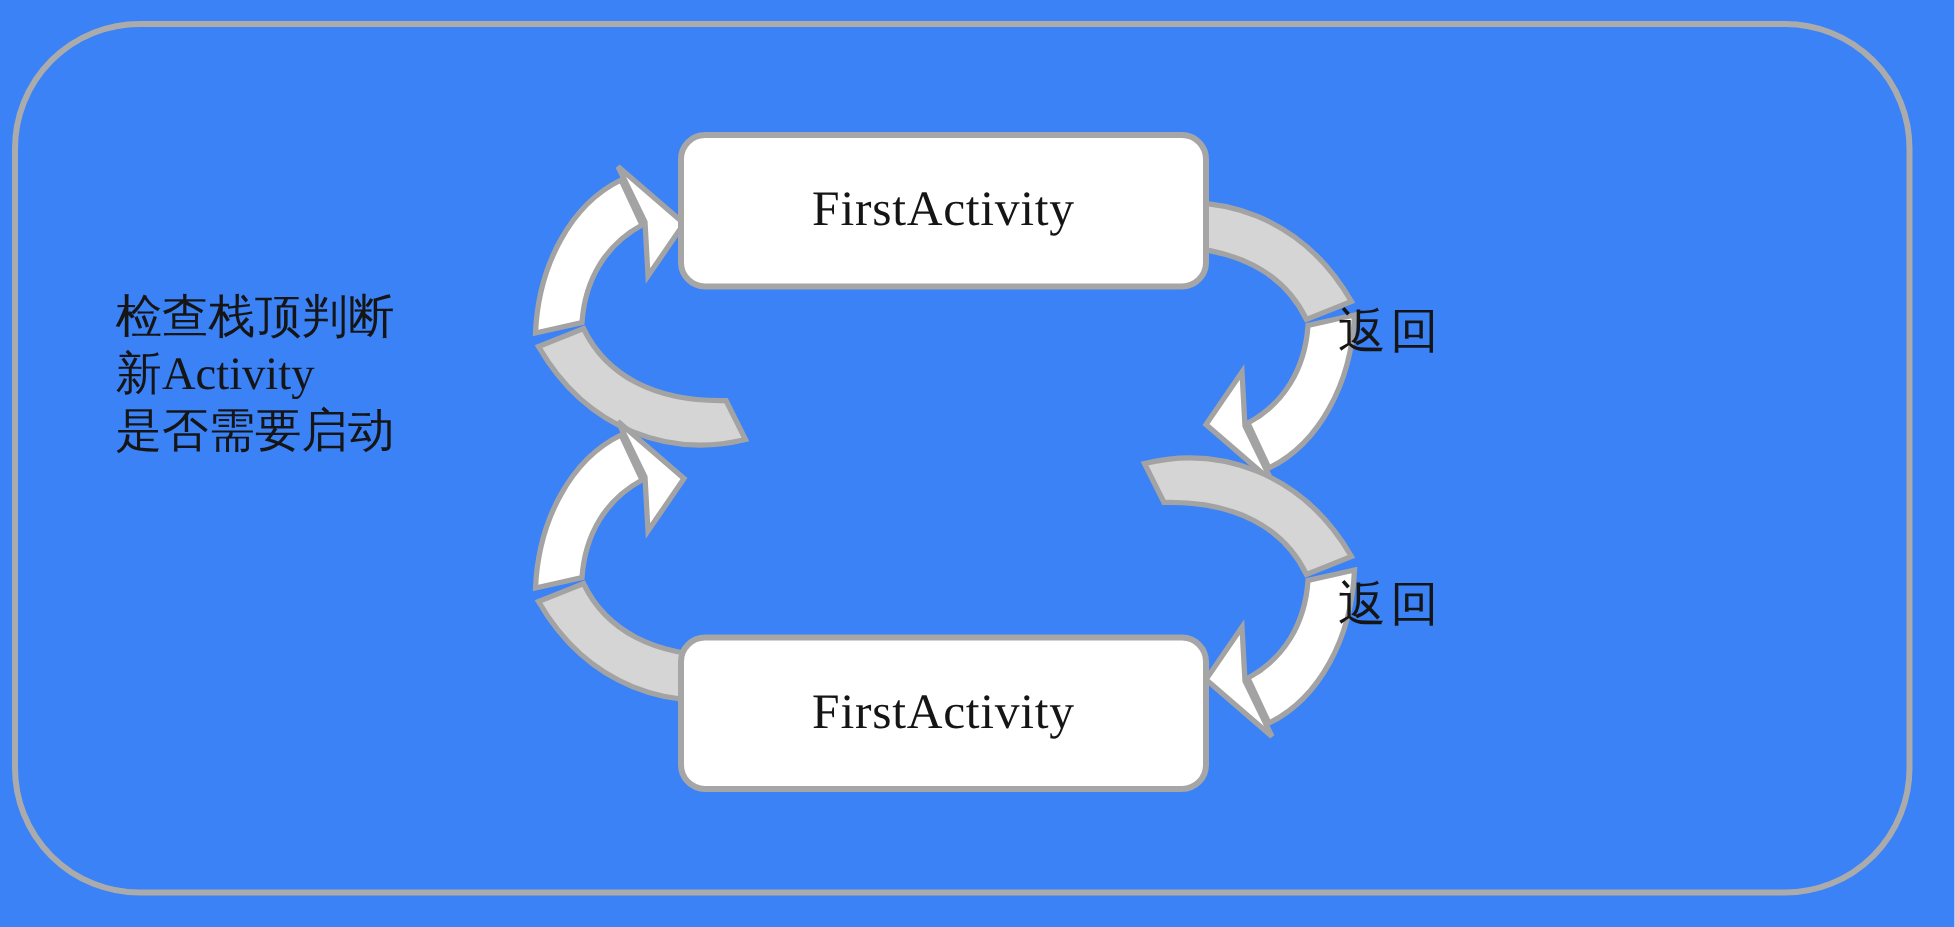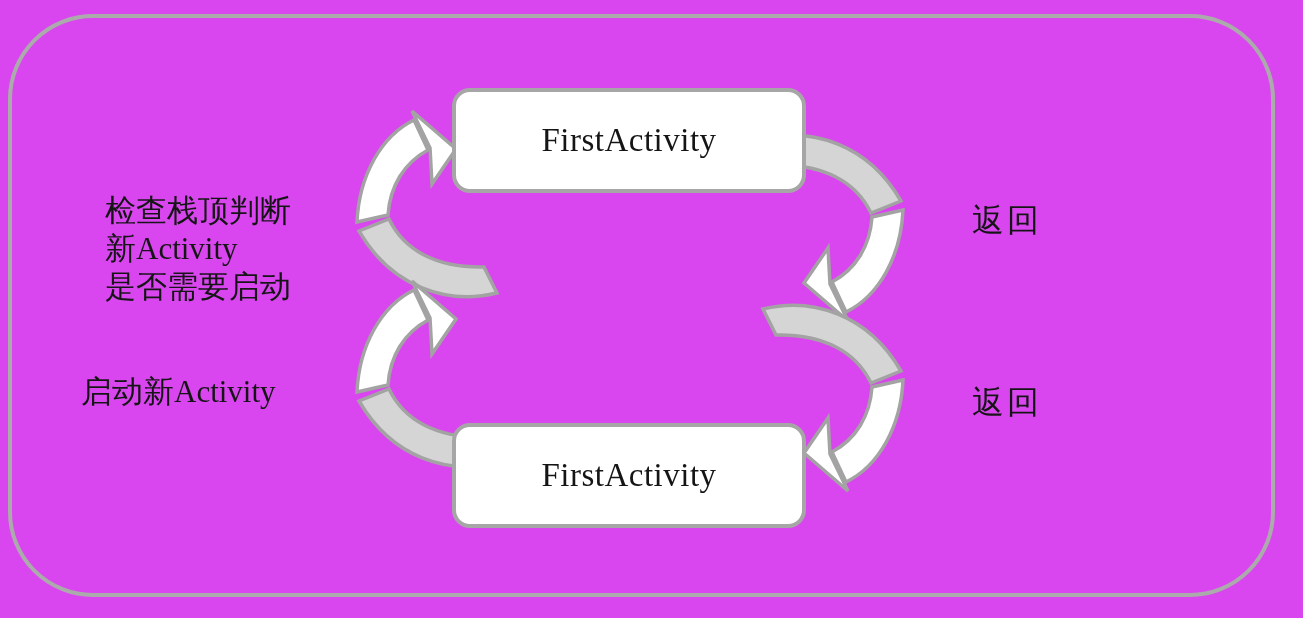--- a/index.html
+++ b/index.html
@@ -1,20 +1,20 @@
 <!DOCTYPE html>
 <html><head>
 <meta charset="utf-8">
 <style>
   html, body { margin: 0; padding: 0; background: #ffffff; }
   #stage {
     position: relative;
     width: 1303px;
     height: 618px;
-    background: #d946ef;
+    background: #3b82f6;
     overflow: hidden;
     font-family: "Liberation Serif", "DejaVu Serif", serif;
     color: #151515;
   }
   .frame {
     position: absolute;
     left: 8px; top: 14px;
     width: 1267px; height: 583px;
     border: 4px solid #ababab;
     border-radius: 85px;
@@ -45,25 +45,25 @@
   #box-top    { top: 88px; }
   #box-middle { top: 257px; }
   #box-bottom { top: 423px; }
   .cn-label {
     position: absolute;
     font-size: 31px;
     line-height: 38px;
     white-space: nowrap;
     z-index: 3;
   }
-  #label-check  { left: 77px;  top: 192px; margin-left: 28px; }
+  #label-check  { left: 77px;  top: 192px; }
   #label-launch { left: 81px;  top: 372px; line-height: 40px; }
   .back-label {
     position: absolute;
-    left: 972px;
+    left: 892px;
     font-size: 32px;
     letter-spacing: 3px;
     white-space: nowrap;
     z-index: 3;
   }
   #label-back-top    { top: 199px; }
   #label-back-bottom { top: 381px; }
 </style>
 </head>
 <body>
@@ -104,19 +104,18 @@
   <div class="activity-box" id="box-bottom">
     <span>FirstActivity</span>
   </div>
 
   <div class="cn-label" id="label-check">
     <div>检查栈顶判断</div>
     <div>新Activity</div>
     <div>是否需要启动</div>
   </div>
 
-  <div class="cn-label" id="label-launch">启动新Activity</div>
 
   <div class="back-label" id="label-back-top">返回</div>
 
   <div class="back-label" id="label-back-bottom">返回</div>
 
 </div>
 
 </body></html>

